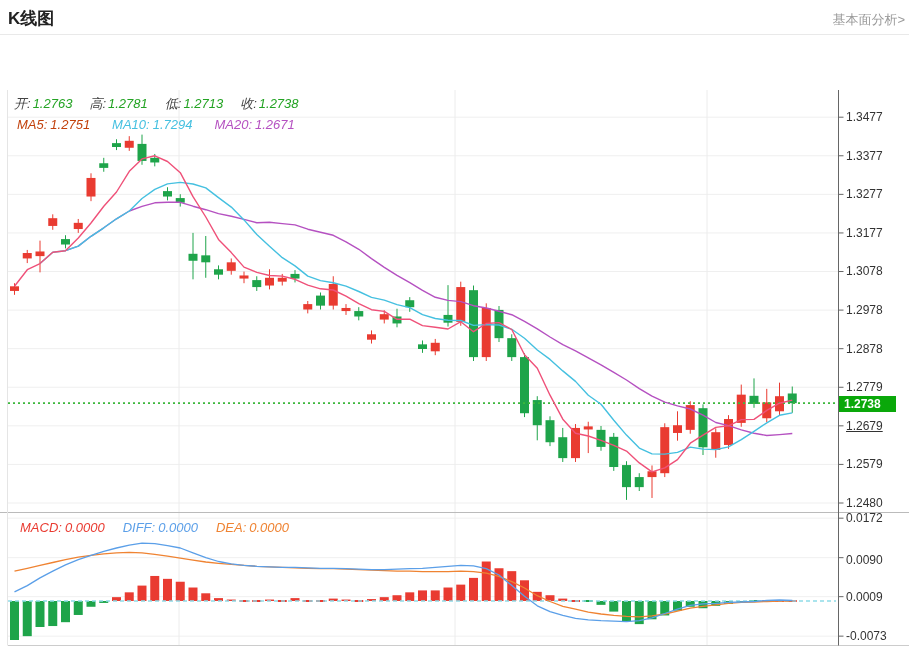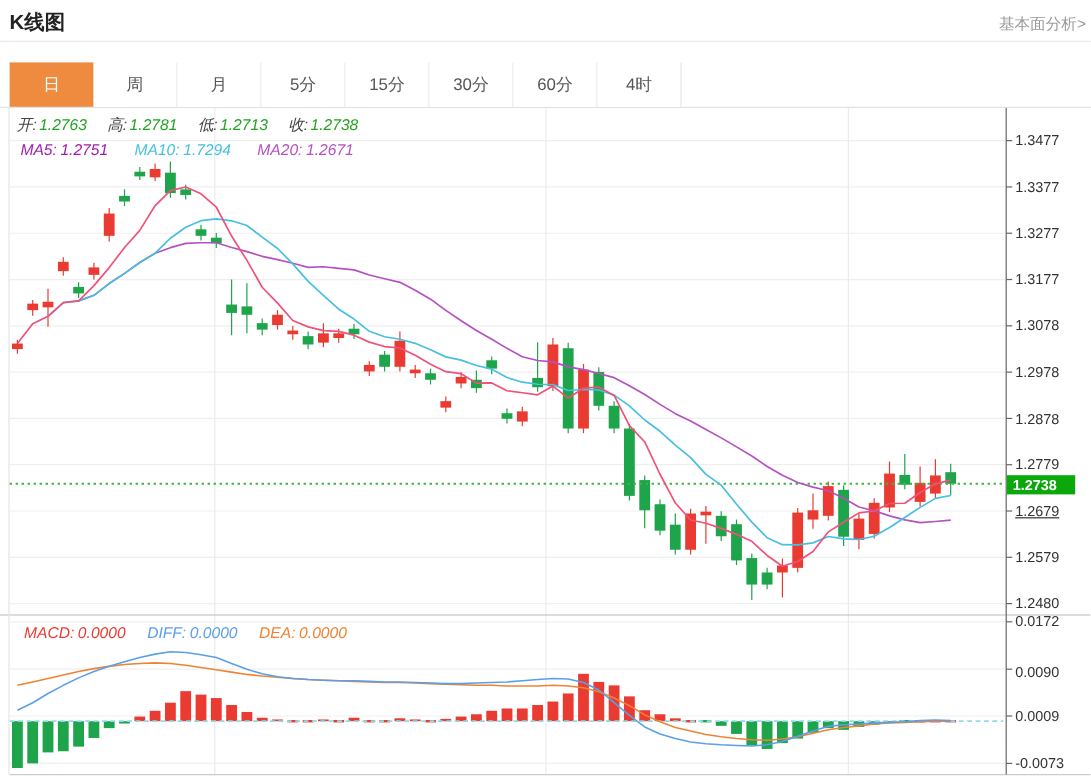--- a/index.html
+++ b/index.html
@@ -260,30 +260,29 @@
       <line x1="838.5" y1="518.182" x2="843.5" y2="518.182" stroke="#666666" stroke-width="1"></line>
       <line x1="838.5" y1="557.665" x2="843.5" y2="557.665" stroke="#666666" stroke-width="1"></line>
       <line x1="838.5" y1="596.6665" x2="843.5" y2="596.6665" stroke="#666666" stroke-width="1"></line>
       <line x1="838.5" y1="636.1495" x2="843.5" y2="636.1495" stroke="#666666" stroke-width="1"></line>
     </svg>
 
   <div id="page-title" class="abs txt">K线图</div>
   <div id="fund-link" class="abs txt">基本面分析&gt;</div>
   <div id="title-rule" class="abs"></div>
 
-  <div id="tabbar" class="abs"><div class="tab active">日</div><div class="tab">周</div><div class="tab">月</div><div class="tab">5分</div><div class="tab">15分</div><div class="tab">30分</div><div class="tab">60分</div><div class="tab">4时</div></div>
 
   <div id="ohlc-row" class="abs legend-row">
       <span><span class="lab">开:</span><span class="val">1.2763</span></span>
       <span><span class="lab">高:</span><span class="val">1.2781</span></span>
       <span><span class="lab">低:</span><span class="val">1.2713</span></span>
       <span><span class="lab">收:</span><span class="val">1.2738</span></span>
     </div>
   <div id="ma-row" class="abs legend-row">
-      <span style="color: #a21caf;"><span>MA5:</span><span style="margin-left: 3px;">1.2751</span></span>
+      <span style="color: #c2410c;"><span>MA5:</span><span style="margin-left: 3px;">1.2751</span></span>
       <span style="color: rgb(69, 192, 224);"><span>MA10:</span><span style="margin-left: 3px;">1.7294</span></span>
       <span style="color: rgb(181, 81, 193);"><span>MA20:</span><span style="margin-left: 3px;">1.2671</span></span>
     </div>
   <div id="macd-row" class="abs legend-row">
       <span style="color: rgb(233, 59, 49);"><span>MACD:</span><span style="margin-left: 3px;">0.0000</span></span>
       <span style="color: rgb(91, 159, 232);"><span>DIFF:</span><span style="margin-left: 3px;">0.0000</span></span>
       <span style="color: rgb(239, 131, 50);"><span>DEA:</span><span style="margin-left: 3px;">0.0000</span></span>
     </div>
 
   <div id="price-axis">

